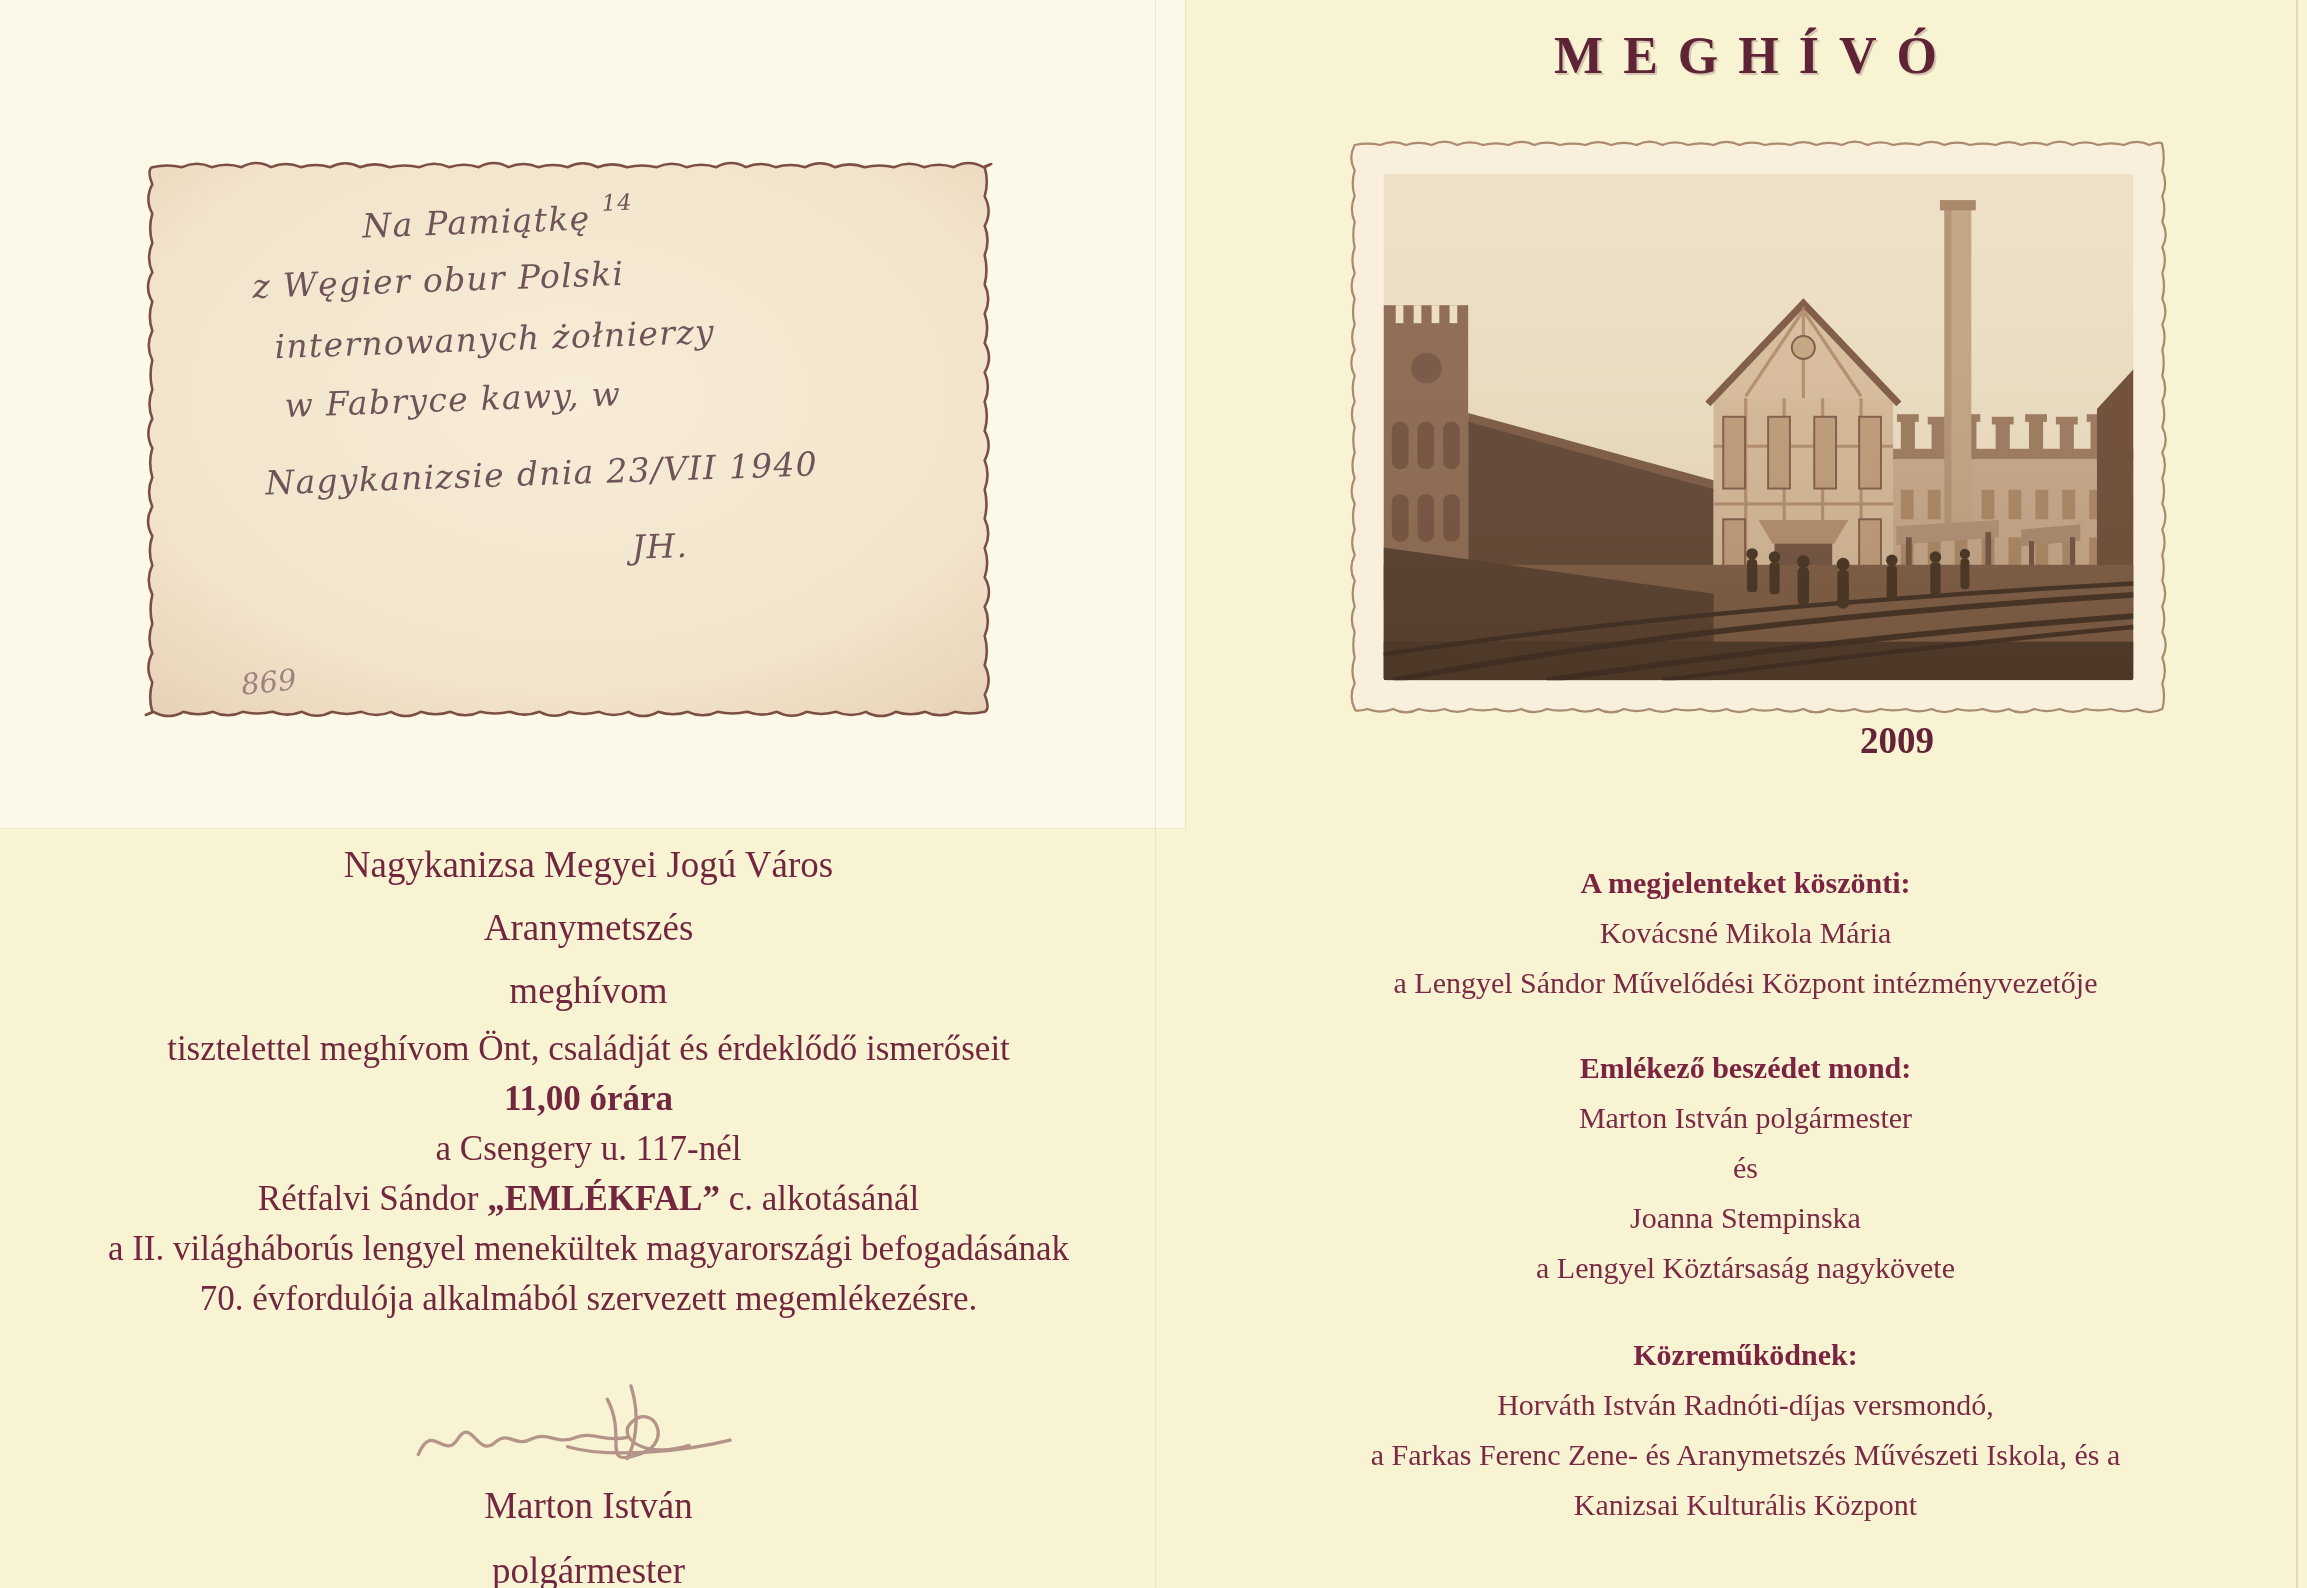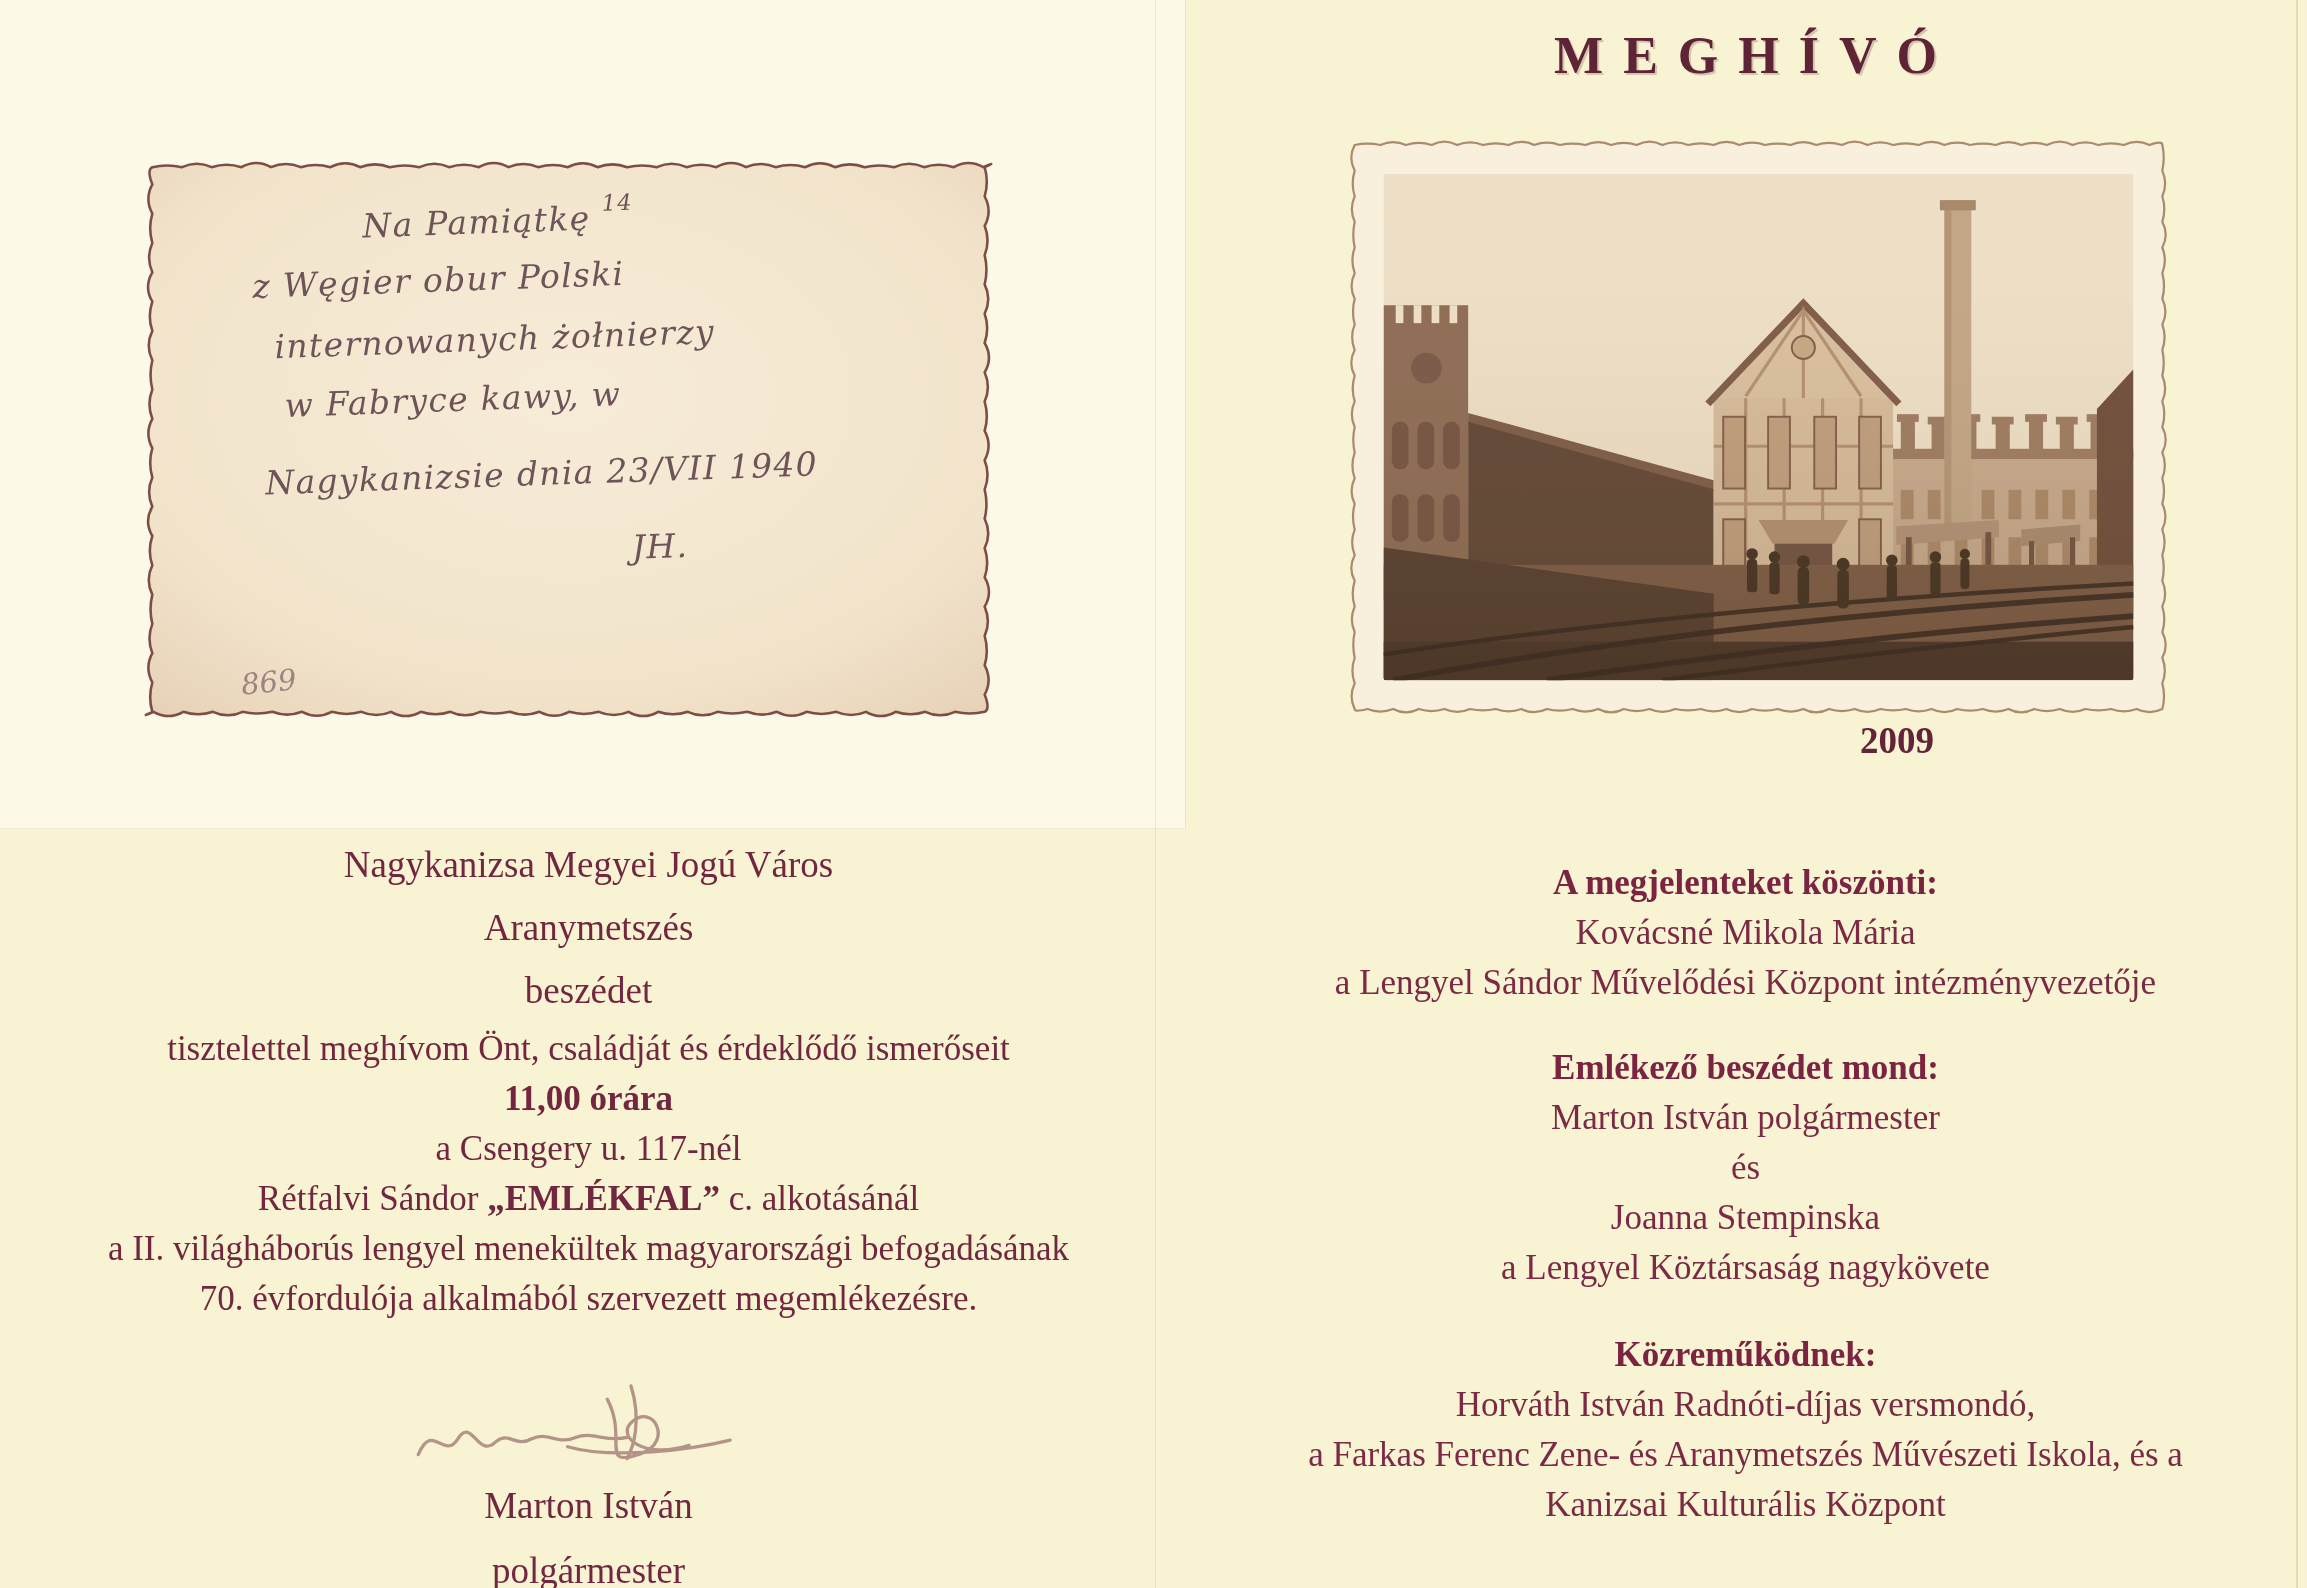--- a/index.html
+++ b/index.html
@@ -55,21 +55,21 @@
   .photo{position:absolute;left:1342px;top:136px;width:833px;height:582px;}
   .photo svg{position:absolute;left:0;top:0;width:100%;height:100%;overflow:visible;}
   .photo-caption{
     position:absolute;left:1537px;top:719px;width:397px;
     text-align:right;font-size:37px;font-weight:bold;color:#63243a;
   }
 
   
   .col{position:absolute;text-align:center;}
   .col-left{left:43px;width:1091px;font-size:35px;}
-  .col-right{left:1200px;width:1091px;font-size:35px;color:#7b2944;text-align:center;}
+  .col-right{left:1200px;width:1091px;font-size:30px;color:#7b2944;text-align:center;}
   .org{position:absolute;left:0;right:0;top:0;line-height:63px;font-size:37px;}
   .para{position:absolute;left:0;right:0;line-height:50px;}
   .b{font-weight:bold;}
   .sec-header{font-weight:bold;color:#7b2442;}
   .sig-name{position:absolute;left:0;right:0;top:1473px;line-height:65px;font-size:37px;}
 
   
   .signature{position:absolute;left:409px;top:1374px;width:337px;height:119px;}
   .signature svg{width:100%;height:100%;overflow:visible;}
 </style>
@@ -245,21 +245,21 @@
         <rect x="45" y="45" width="1170" height="790" fill="url(#vig)"></rect>
       </g>
     </svg>
   </div>
   <div class="photo-caption">2009</div>
 
   <div class="col col-left" style="top:0;height:1589px;position:absolute;font-family:Liberation Serif, serif;">
     <div class="org" style="top:833px">
       <div>Nagykanizsa Megyei Jogú Város</div>
       <div>Aranymetszés</div>
-      <div>beszédet</div>
+      <div>meghívom</div>
     </div>
     <div class="para" style="top:1024px">
       <div>tisztelettel meghívom Önt, családját és érdeklődő ismerőseit</div>
       <div class="b">11,00 órára</div>
       <div>a Csengery u. 117-nél</div>
       <div><span>Rétfalvi Sándor </span><span class="b">„EMLÉKFAL”</span><span> c. alkotásánál</span></div>
       <div>a II. világháborús lengyel menekültek magyarországi befogadásának</div>
       <div>70. évfordulója alkalmából szervezett megemlékezésre.</div>
     </div>
     <div class="sig-name">

